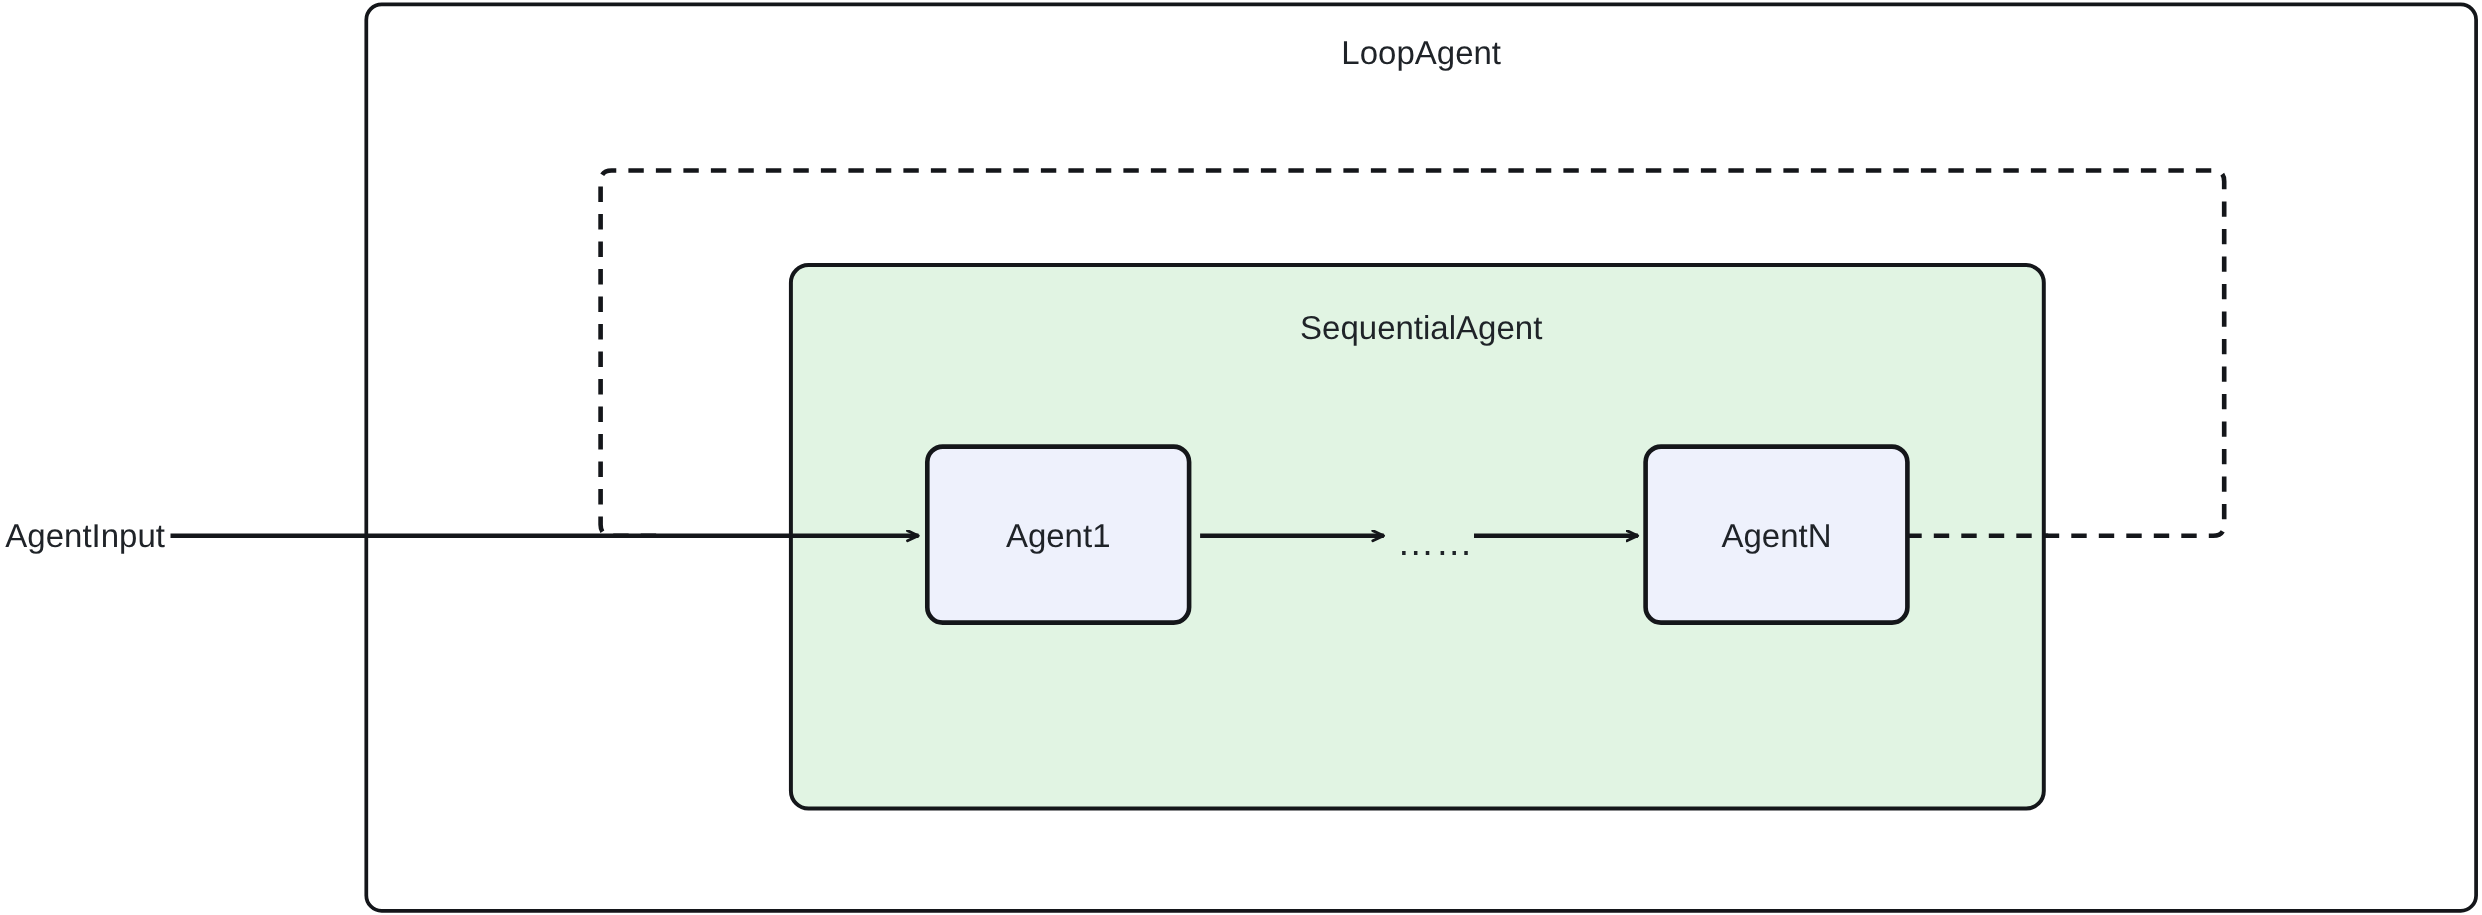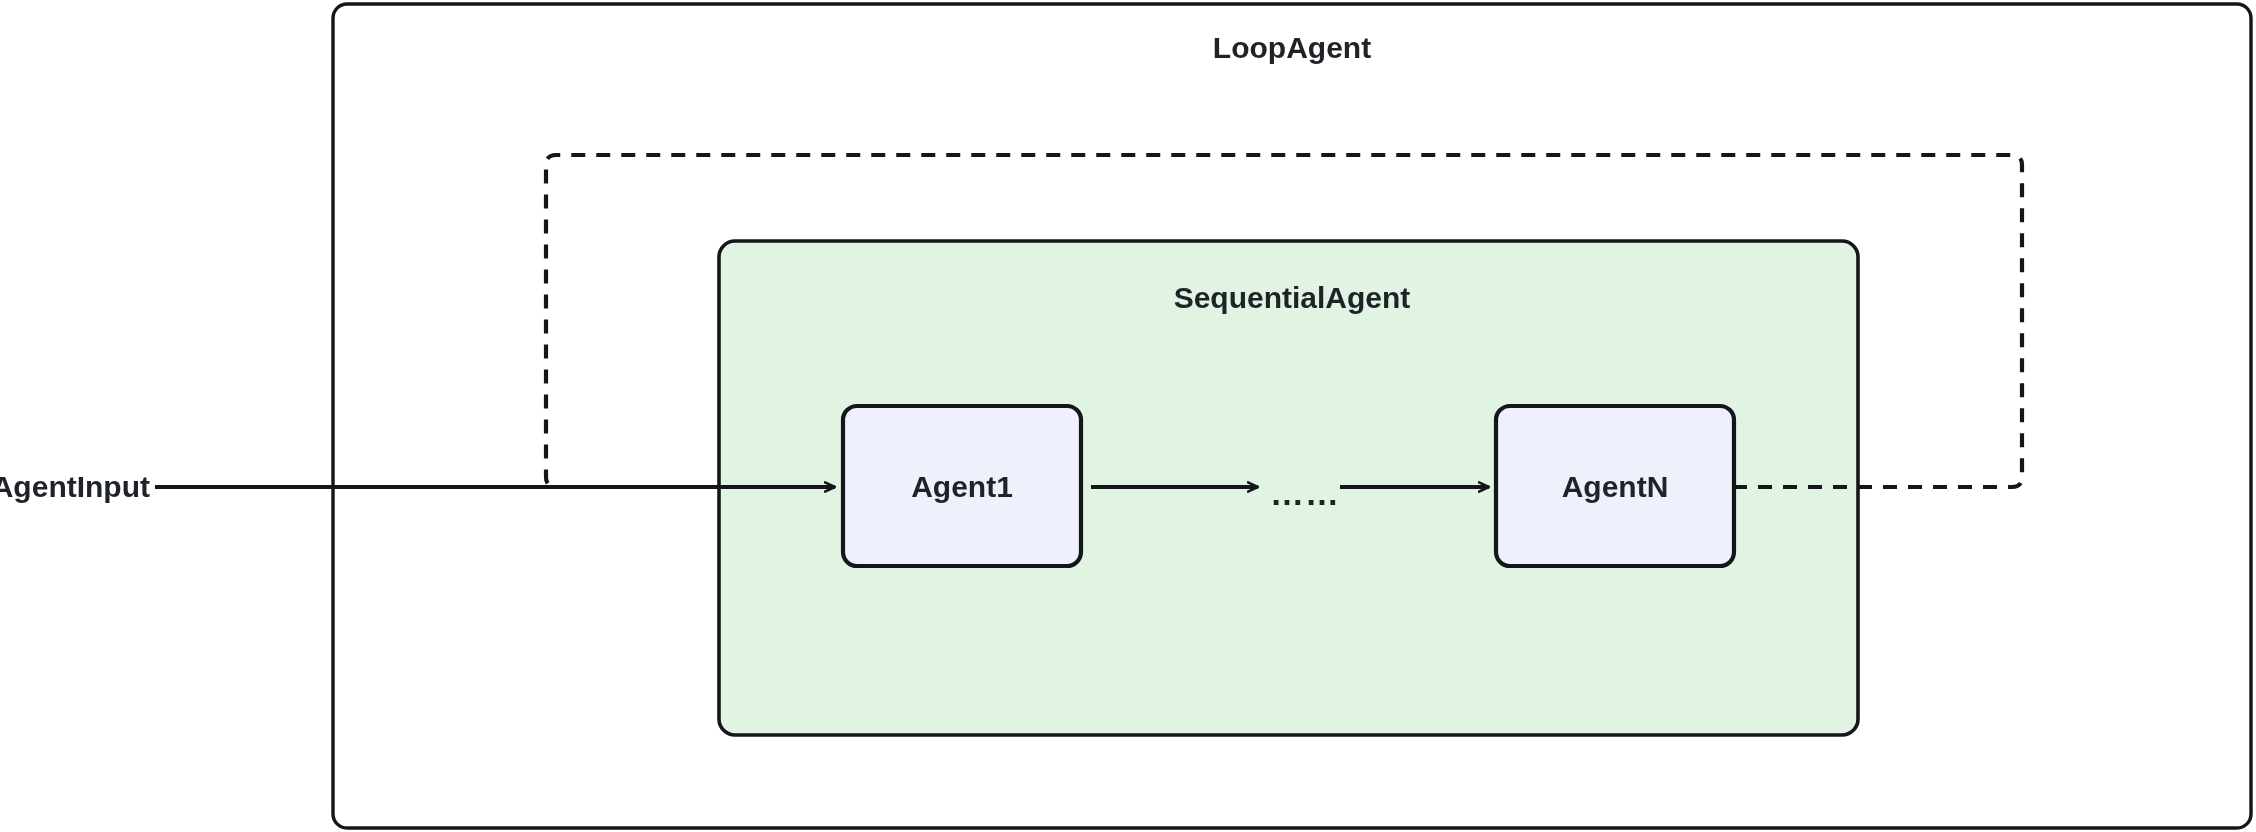--- a/index.html
+++ b/index.html
@@ -11,21 +11,20 @@
     width: 2256px;
     height: 832px;
     font-family: "Liberation Sans", sans-serif;
     overflow: hidden;
   }
   #canvas {
     position: relative;
     width: 2256px;
     height: 832px;
     background: #ffffff;
-    font-weight: bold;
   }
   #diagram-svg {
     position: absolute;
     left: 0;
     top: 0;
     width: 2256px;
     height: 832px;
     display: block;
   }
   .lbl {

